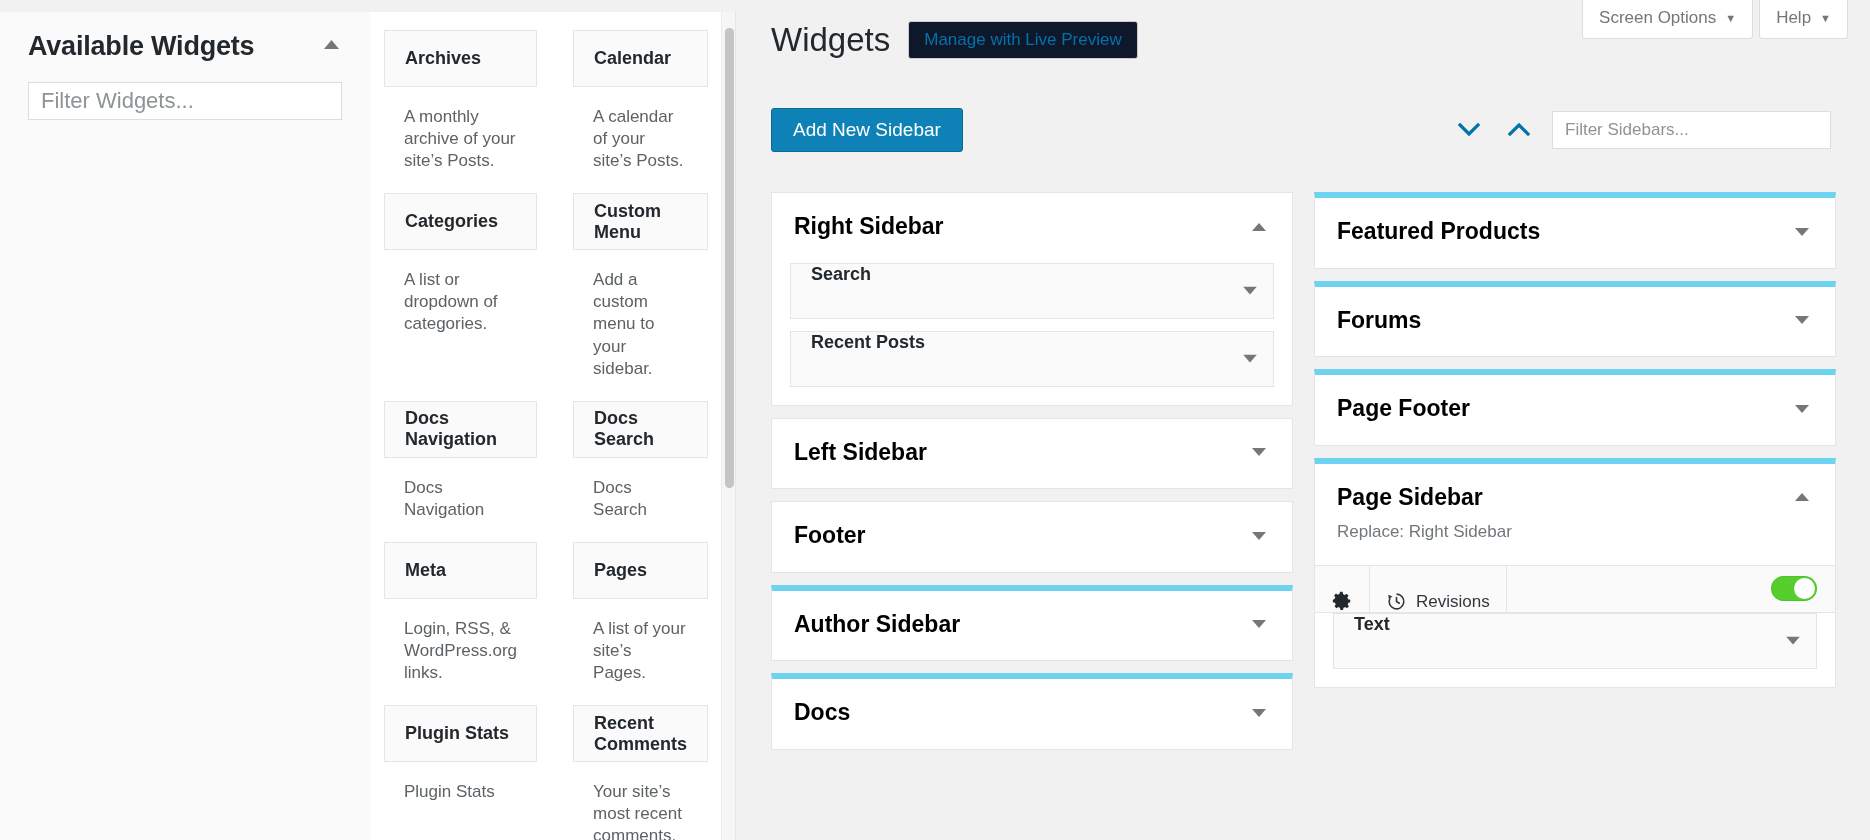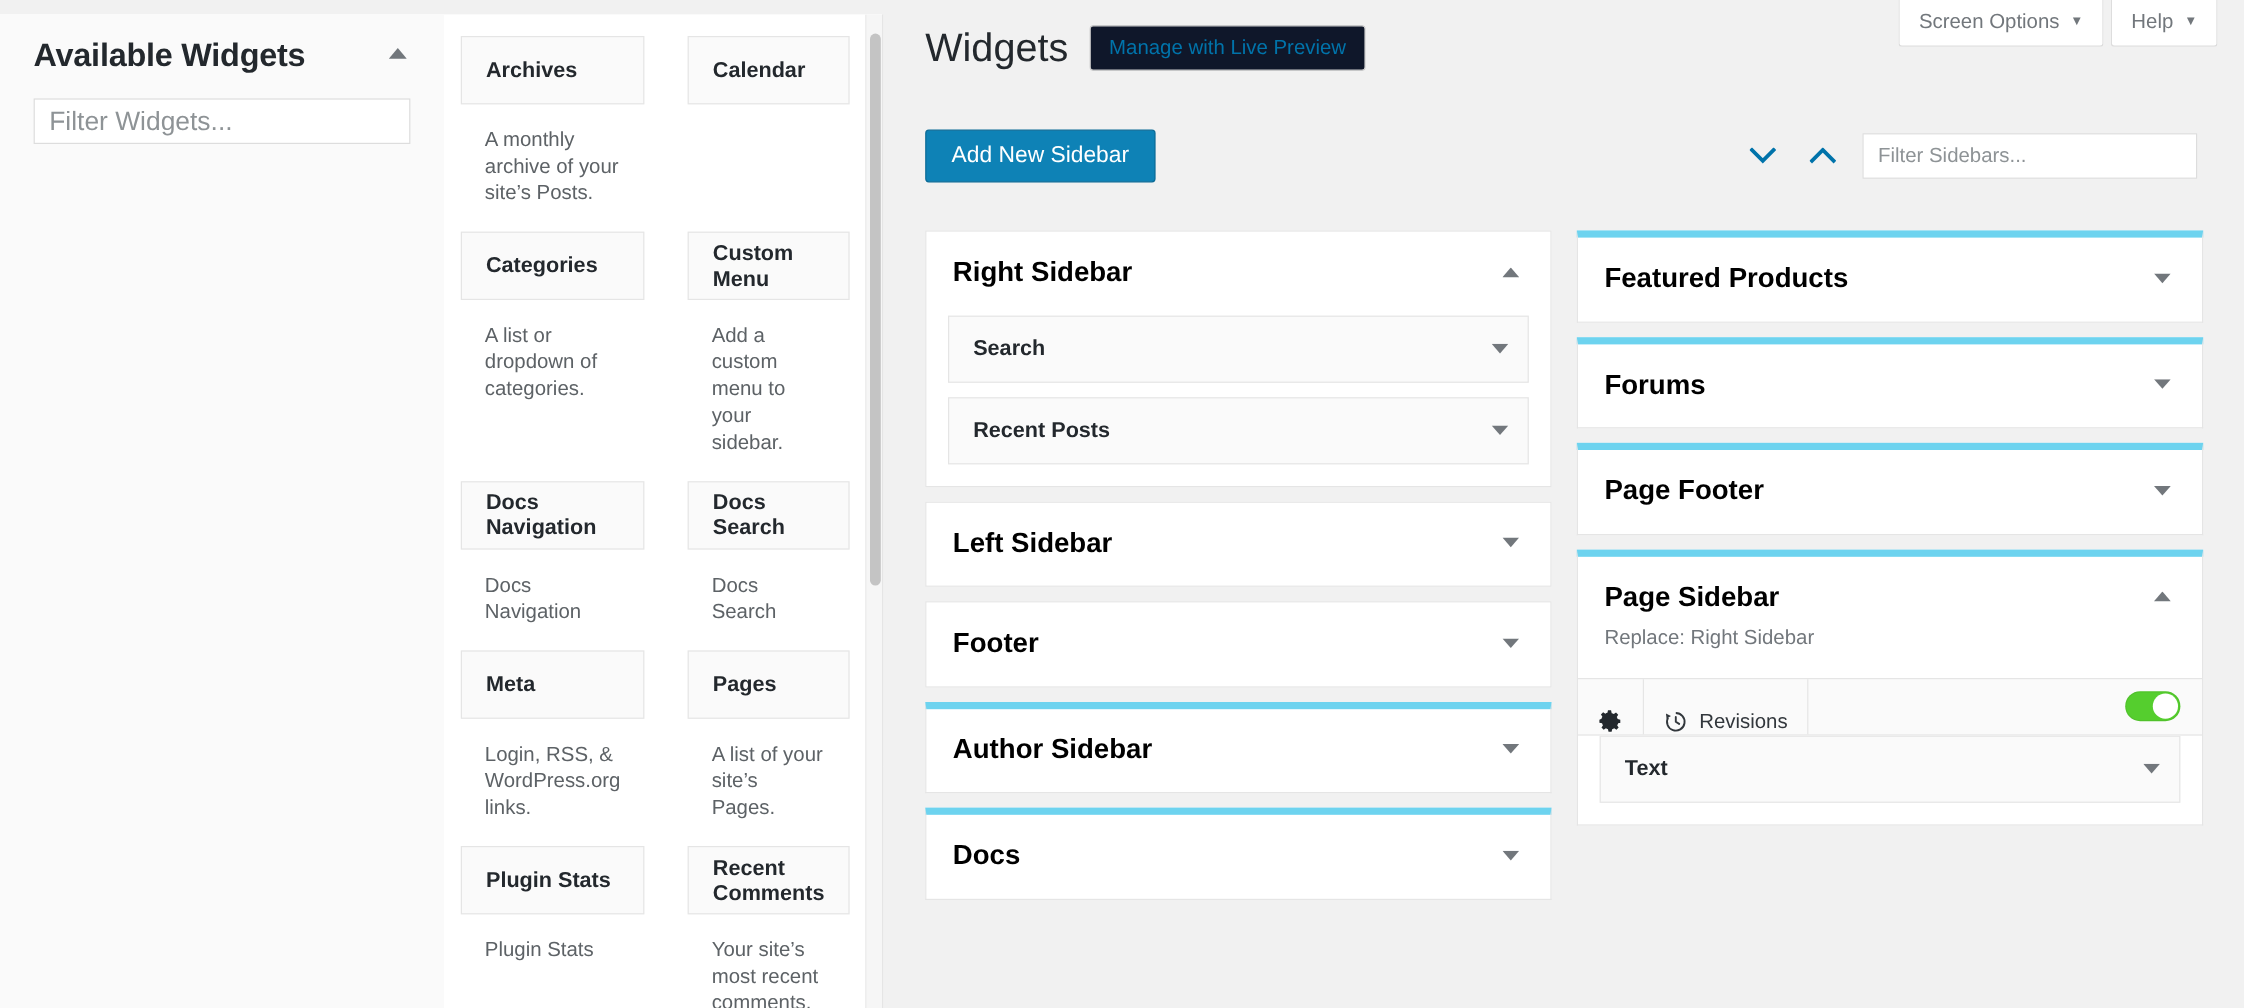--- a/index.html
+++ b/index.html
@@ -170,21 +170,21 @@
   .panel-toggle {
     position: absolute; right: 18px; top: 20px;
     width: 30px; height: 28px;
     display: flex; align-items: center; justify-content: center;
     color: #72777c; font-size: 14px; cursor: pointer;
   }
   .panel-widgets { padding: 0 18px 18px 18px; }
   .widget-item {
     background: #fafafa; border: 1px solid #e5e5e5;
     height: 56px; margin-bottom: 12px;
-    display: flex; align-items: center;
+    display: flex; align-items: flex-start;
     padding: 0 20px; position: relative; cursor: move;
   }
   .widget-item:last-child { margin-bottom: 0; }
   .widget-item-title { font-size: 18px; font-weight: bold; color: #23282d; }
   .widget-item-toggle {
     position: absolute; right: 16px; top: 50%; transform: translateY(-50%);
     color: #72777c; font-size: 14px; cursor: pointer;
   }
 
   
@@ -231,20 +231,21 @@
         <div class="widget-cell">
           <div class="widget-box">
             <span class="widget-box-title">Archives</span>
           </div>
           <div class="widget-desc">A monthly archive of your site’s Posts.</div>
         </div>
         <div class="widget-cell">
           <div class="widget-box">
             <span class="widget-box-title">Calendar</span>
           </div>
+          <div class="widget-desc">A calendar of your site’s Posts.</div>
         </div>
         <div class="widget-cell">
           <div class="widget-box">
             <span class="widget-box-title">Categories</span>
           </div>
           <div class="widget-desc">A list or dropdown of categories.</div>
         </div>
         <div class="widget-cell">
           <div class="widget-box">
             <span class="widget-box-title">Custom Menu</span>

